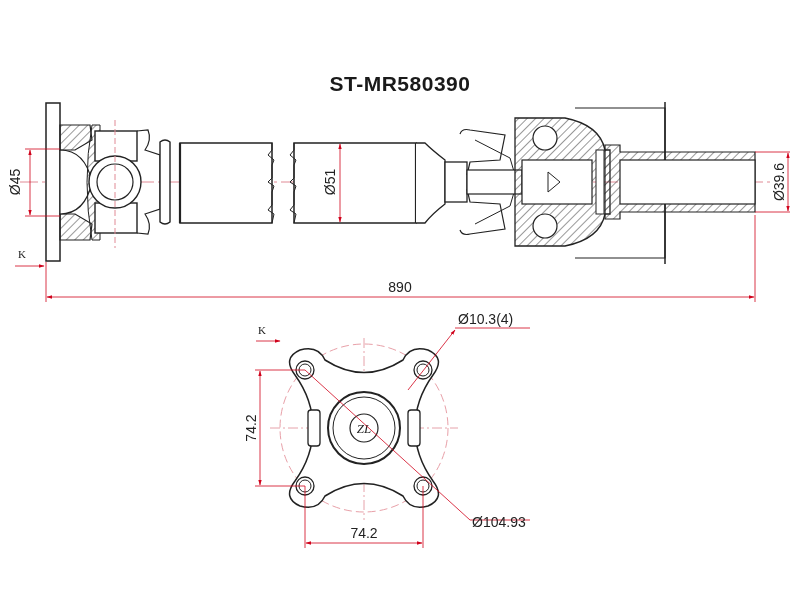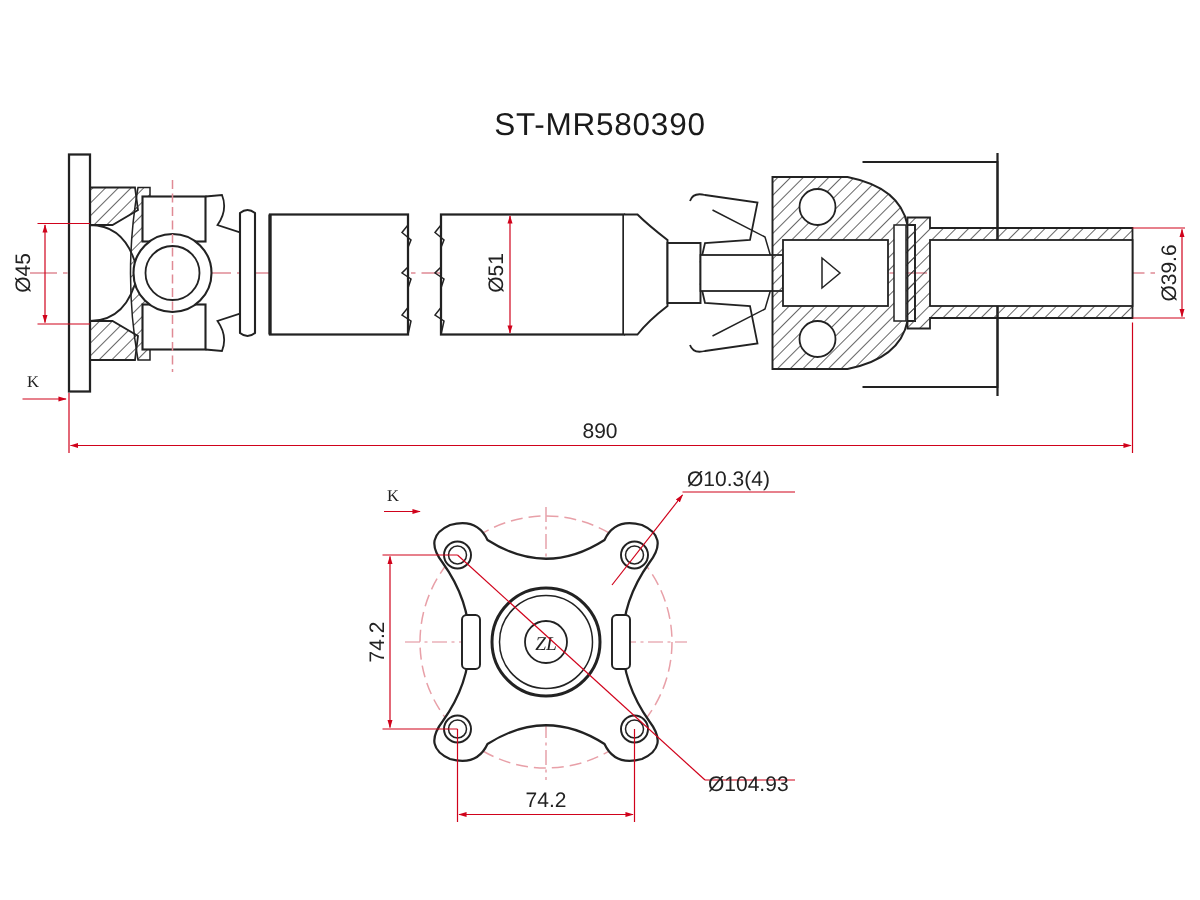--- a/index.html
+++ b/index.html
@@ -1,17 +1,17 @@
 <!DOCTYPE html>
 <html><head>
 <meta charset="utf-8">
 <style>
   html,body{margin:0;padding:0;background:#ffffff;}
   body{width:800px;height:600px;position:relative;overflow:hidden;font-family:"Liberation Sans",sans-serif;}
-  #title{position:absolute;left:0;top:72px;width:800px;text-align:center;font-weight:normal;font-size:21px;color:#1a1a1a;letter-spacing:0.5px;}
+  #title{position:absolute;left:0;top:72px;width:800px;text-align:center;font-weight:bold;font-size:21px;color:#1a1a1a;letter-spacing:0.5px;}
   svg{position:absolute;left:0;top:0;}
   .lbl{font-family:"Liberation Sans",sans-serif;font-size:14px;fill:#222;}
   .k{font-family:"Liberation Serif",serif;font-size:11px;fill:#222;}
 </style>
 </head>
 <body>
 
 <div id="title">ST-MR580390</div>
 
 <svg width="800" height="600" viewBox="0 0 800 600">

